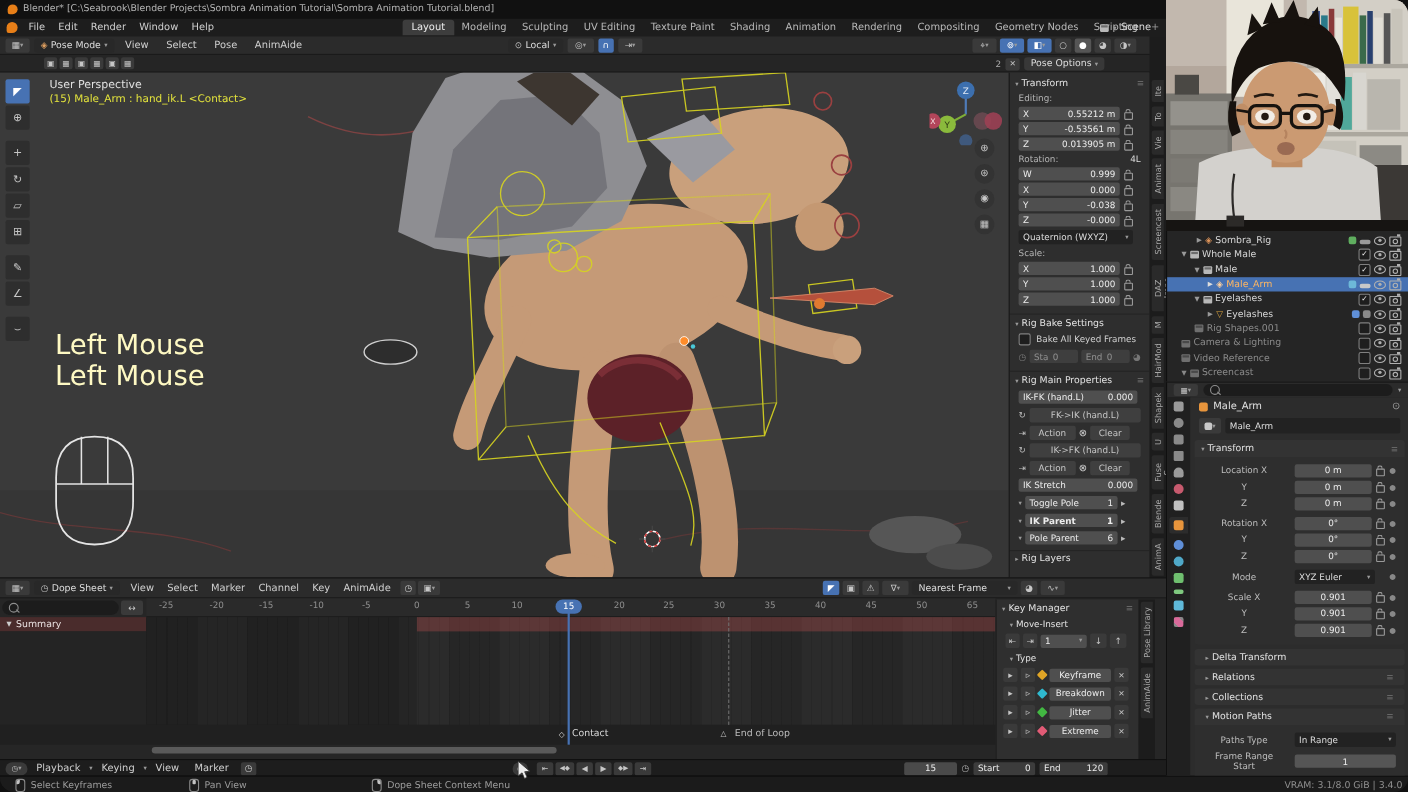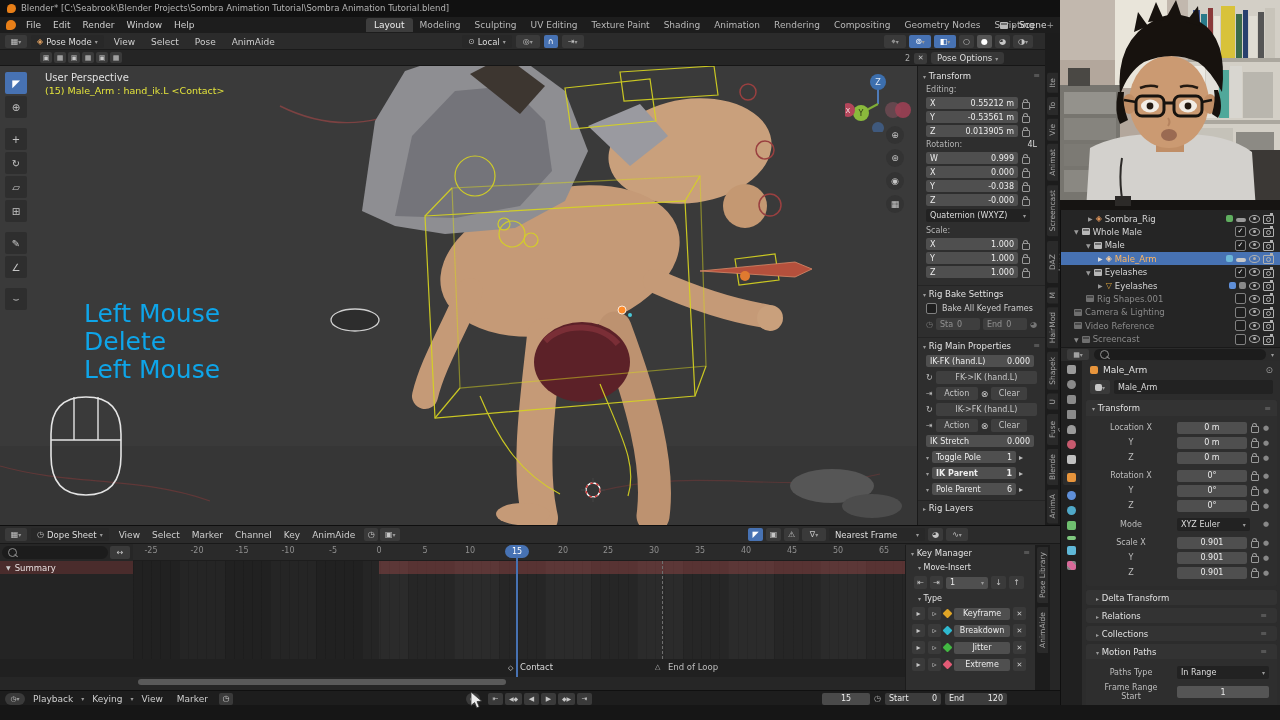--- a/index.html
+++ b/index.html
@@ -1,16 +1,16 @@
 <!DOCTYPE html>
 <html><head>
 <meta charset="utf-8">
 <style>
   html,body{margin:0;padding:0;background:#101010;}
-  #app{position:relative;width:1280px;height:720px;background:#161616;font-family:"DejaVu Sans",sans-serif;overflow:hidden;-webkit-font-smoothing:antialiased;}
+  #app{position:relative;width:1280px;height:720px;background:#161616;font-family:"DejaVu Sans",sans-serif;overflow:hidden;border-radius:13px;-webkit-font-smoothing:antialiased;}
   .a{position:absolute;}
   .r{display:flex;align-items:center;}
   .chip{background:#3a3a3a;border-radius:2px;color:#c6c6c6;display:inline-flex;align-items:center;justify-content:center;}
   .chip.blue{background:#4772b3;color:#fff;}
   .pill{background:#282828;border-radius:3px;color:#ddd;display:inline-flex;align-items:center;padding:0 6px;gap:3px;}
   .menu{color:#cfcfcf;font-size:9px;padding:0 6px;white-space:nowrap;}
   .caret{font-size:6px;color:#9a9a9a;}
   .f{background:#4f4f4f;border-radius:2px;color:#ececec;font-size:8px;display:flex;align-items:center;padding:0 4px;height:12px;box-sizing:border-box;}
   .fdark{background:#222;border-radius:2px;color:#ddd;font-size:8px;display:flex;align-items:center;padding:0 4px;height:13px;box-sizing:border-box;}
   .lbl{color:#b5b5b5;font-size:8px;white-space:nowrap;}
@@ -254,23 +254,22 @@
       <span class="chip" style="width:22px;height:22px;font-size:10px;background:#2e2e2e;">▱</span>
       <span class="chip" style="width:22px;height:22px;font-size:10px;background:#2e2e2e;">⊞</span>
       <span class="chip" style="width:22px;height:22px;font-size:10px;background:#2e2e2e;margin-top:8px;">✎</span>
       <span class="chip" style="width:22px;height:22px;font-size:10px;background:#2e2e2e;">∠</span>
       <span class="chip" style="width:22px;height:22px;font-size:10px;background:#2e2e2e;margin-top:8px;">⌣</span>
     </div>
 
     <div class="a" style="left:45px;top:6px;font-size:10px;color:#e0e0e0;">User Perspective</div>
     <div class="a" style="left:45px;top:19px;font-size:9.5px;color:#e3e33c;">(15) Male_Arm : hand_ik.L &lt;Contact&gt;</div>
 
-    <div class="a" style="left:50px;top:234px;font-size:25px;color:#0ea5e9;line-height:28px;margin-left:34px;">
+    <div class="a" style="left:50px;top:234px;font-size:25px;color:#fef9c3;line-height:28px;">
       <div>Left Mouse</div>
-      <div>Delete</div>
       <div>Left Mouse</div>
     </div>
     <svg class="a" style="left:46px;top:326px;" width="80" height="108" viewBox="0 0 80 108">
       <path d="M5,42 Q5,5 40,5 Q75,5 75,42 L75,64 Q75,103 40,103 Q5,103 5,64 Z" stroke="#e4e4e4" stroke-width="1.6" fill="none"></path>
       <line x1="28" y1="5" x2="28" y2="48" stroke="#e4e4e4" stroke-width="1.4"></line>
       <line x1="52" y1="5" x2="52" y2="48" stroke="#e4e4e4" stroke-width="1.4"></line>
       <line x1="5" y1="48" x2="75" y2="48" stroke="#e4e4e4" stroke-width="1.4"></line>
     </svg>
 
     <svg class="a" style="left:845px;top:4px;" width="66" height="62" viewBox="0 0 66 62">
@@ -731,20 +730,35 @@
           <span>End</span>
           <span>120</span>
         </span>
     </div>
   </div>
 
   <svg class="a" style="left:470px;top:692px;z-index:60;" width="14" height="17" viewBox="0 0 14 17">
     <polygon points="1,0 1,13.5 4.6,10.6 6.8,15.8 9.2,14.7 7,9.6 11.6,9.1" fill="#ececec" stroke="#333" stroke-width="0.8"></polygon>
   </svg>
 
+  <div class="a" style="left:0;top:705px;width:1280px;height:15px;background:#1b1b1b;border-top:1px solid #0d0d0d;box-sizing:border-box;">
+    <div class="a r" style="left:14px;top:2px;gap:5px;">
+        <span class="smouse l"></span>
+        <span style="font-size:8.5px;color:#9c9c9c;">Select Keyframes</span>
+      </div>
+    <div class="a r" style="left:172px;top:2px;gap:5px;">
+        <span class="smouse m"></span>
+        <span style="font-size:8.5px;color:#9c9c9c;">Pan View</span>
+      </div>
+    <div class="a r" style="left:338px;top:2px;gap:5px;">
+        <span class="smouse r"></span>
+        <span style="font-size:8.5px;color:#9c9c9c;">Dope Sheet Context Menu</span>
+      </div>
+    <span class="a" style="right:5px;top:3px;font-size:8.5px;color:#8f8f8f;">VRAM: 3.1/8.0 GiB | 3.4.0</span>
+  </div>
 
   <div class="a" style="left:1060px;top:210px;width:220px;height:137px;background:#252525;border-left:1px solid #0f0f0f;box-sizing:border-box;overflow:hidden;">
     <div class="olrow" style="top:2px;">
       <span style="width:24px;flex:none;"></span>
         <span style="font-size:6px;color:#999;">▶</span>
       <span style="color:#e0955a;font-size:8px;">◈</span>
       <span>Sombra_Rig</span>
       <span style="flex:1;"></span>
         <span class="mi" style="background:#5fae5f;"></span>
         <span class="mi" style="background:#9a9a9a;border-radius:3px;width:10px;height:4px;margin-top:2px;"></span>

